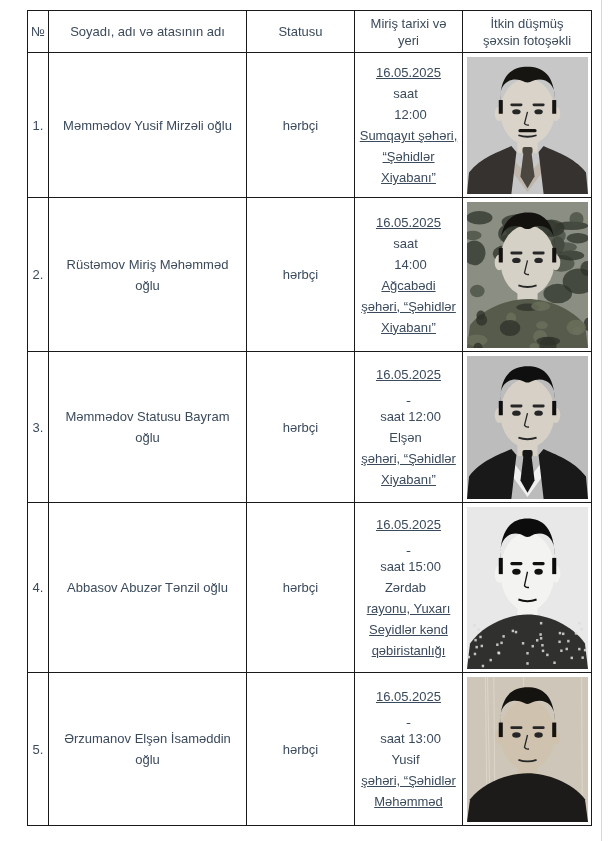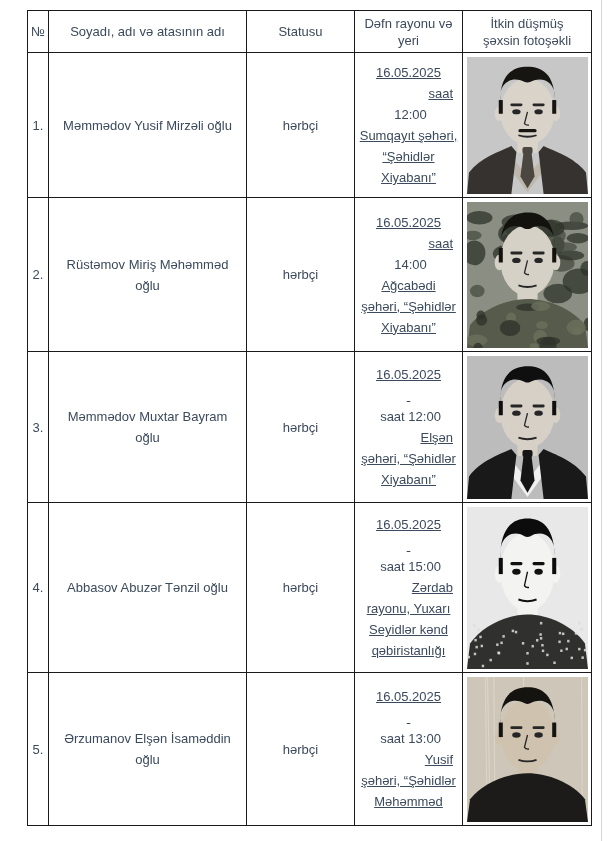--- a/index.html
+++ b/index.html
@@ -10,40 +10,40 @@
   th,td{border:1px solid #1a1a1c;font-size:13px;font-weight:normal;vertical-align:middle;
         text-align:center;padding:0 3px;overflow:hidden;}
   th{line-height:17px;white-space:pre-line;height:41px;}
   td.name-cell{white-space:pre-line;line-height:21px;padding:0 1px;}
   td.no-cell{padding:0 1px;}
   td.photo-cell{padding:3px;background:#ffffff;}
   td.photo-cell svg{display:block;margin:0 auto;}
   .ln{line-height:21px;min-height:21px;}
   .al-c{text-align:center;text-decoration:underline;}
   .al-l{text-align:center;padding-left:4px;}
-  .al-r{text-align:right;padding-right:6px;text-decoration:underline;}
+  .al-r{text-align:center;padding-right:6px;}
 </style>
 </head>
 <body>
 
 <div class="page">
   <table class="main">
     <colgroup>
       <col style="width:21px">
         <col style="width:198px">
         <col style="width:108px">
       <col style="width:108px">
         <col style="width:129px">
     </colgroup>
     <thead>
       <tr>
         <th>№</th>
         <th>Soyadı, adı və atasının adı</th>
         <th>Statusu</th>
-        <th>Dəfn rayonu və
+        <th>Miriş tarixi və
 yeri</th>
         <th>İtkin düşmüş
 şəxsin fotoşəkli</th>
       </tr>
     </thead>
     <tbody>
         <tr style="height: 145px;">
           <td class="no-cell">1.</td>
           <td class="name-cell">Məmmədov Yusif Mirzəli oğlu</td>
           <td>hərbçi</td>
@@ -152,21 +152,21 @@
               <rect x="65" y="47.5" width="12" height="2.8" rx="1.4" fill="#262626"></rect>
               <ellipse cx="49" cy="56" rx="4.2" ry="2.6" fill="#262626"></ellipse>
               <ellipse cx="71" cy="56" rx="4.2" ry="2.6" fill="#262626"></ellipse>
               <path d="M60,56 L57,68 Q58.5,70 61.5,69.5" stroke="#262626" stroke-width="1.3" fill="none"></path>
               <path d="M51,80 Q60,83 69,80" stroke="#262626" stroke-width="1.8" fill="none"></path>
             </svg>
           </td>
         </tr>
         <tr style="height: 151px;">
           <td class="no-cell">3.</td>
-          <td class="name-cell">Məmmədov Muxtar Bayram
+          <td class="name-cell">Məmmədov Statusu Bayram
 oğlu</td>
           <td>hərbçi</td>
           <td>
             <div class="ln al-c">16.05.2025</div>
             <div class="ln al-c">&nbsp;</div>
             <div class="ln al-l">saat 12:00</div>
             <div class="ln al-r">Elşən</div>
             <div class="ln al-c">şəhəri, “Şəhidlər</div>
             <div class="ln al-c">Xiyabanı”</div>
           </td>

